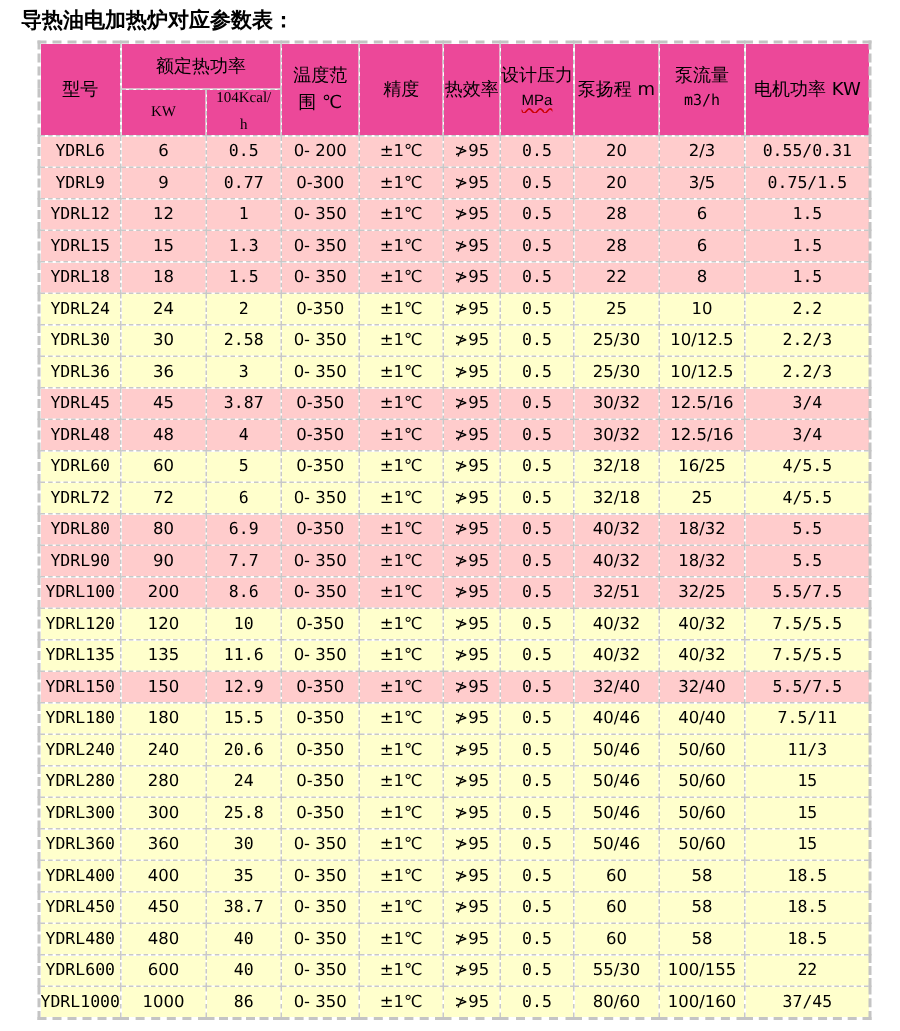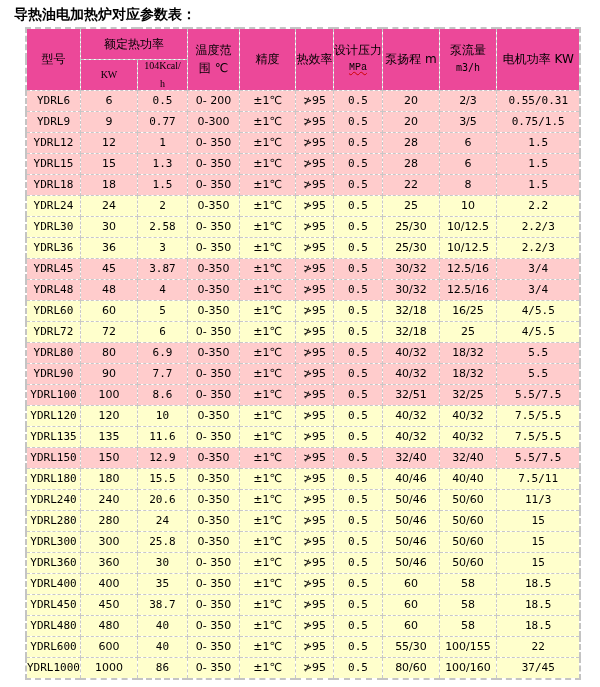--- a/index.html
+++ b/index.html
@@ -10,21 +10,21 @@
   table.params { position:absolute; left:25px; top:27px; border-collapse:collapse;
                  border:2px dashed #c4c4c4; table-layout:fixed; }
   table.params td, table.params th {
     border:1px dashed #c8c8c8; padding:0; text-align:center; vertical-align:middle;
     font-size:11px; font-weight:normal; height:20px; line-height:12px; white-space:nowrap; overflow:hidden;
   }
   table.params th { background:#ec4899; font-family:"DejaVu Sans","Liberation Sans",sans-serif; font-size:12px; }
   table.params th.sub { font-family:Liberation Serif, serif; font-size:10px;text-align:center; }
   tr.pink td { background:#ffcccc; }
   tr.yellow td { background:#ffffcc; }
-  .mpa { text-decoration:underline wavy #cc0000; font-family:Liberation Mono, monospace; font-size:10px;text-align:center; }
+  .mpa { text-decoration:underline wavy #cc0000; font-family:Liberation Sans, sans-serif; font-size:10px;text-align:center; }
   .cn { font-family:"DejaVu Sans","Liberation Sans",sans-serif; }
   .mono { font-family:"DejaVu Sans Mono","Liberation Mono",monospace; font-size:10px; }
 </style>
 </head>
 <body>
 
 <div class="title">导热油电加热炉对应参数表：</div>
 
 <table class="params">
   <colgroup>
@@ -232,21 +232,21 @@
         <td class="cn">0- 350</td>
         <td class="cn">±1℃</td>
         <td class="cn">≯95</td>
         <td class="mono">0.5</td>
         <td class="cn">40/32</td>
         <td class="cn">18/32</td>
         <td class="mono">5.5</td>
       </tr>
       <tr class="pink">
         <td class="mono">YDRL100</td>
-        <td class="cn">100</td>
+        <td class="cn">200</td>
         <td class="mono">8.6</td>
         <td class="cn">0- 350</td>
         <td class="cn">±1℃</td>
         <td class="cn">≯95</td>
         <td class="mono">0.5</td>
         <td class="cn">32/51</td>
         <td class="cn">32/25</td>
         <td class="mono">5.5/7.5</td>
       </tr>
       <tr class="yellow">

